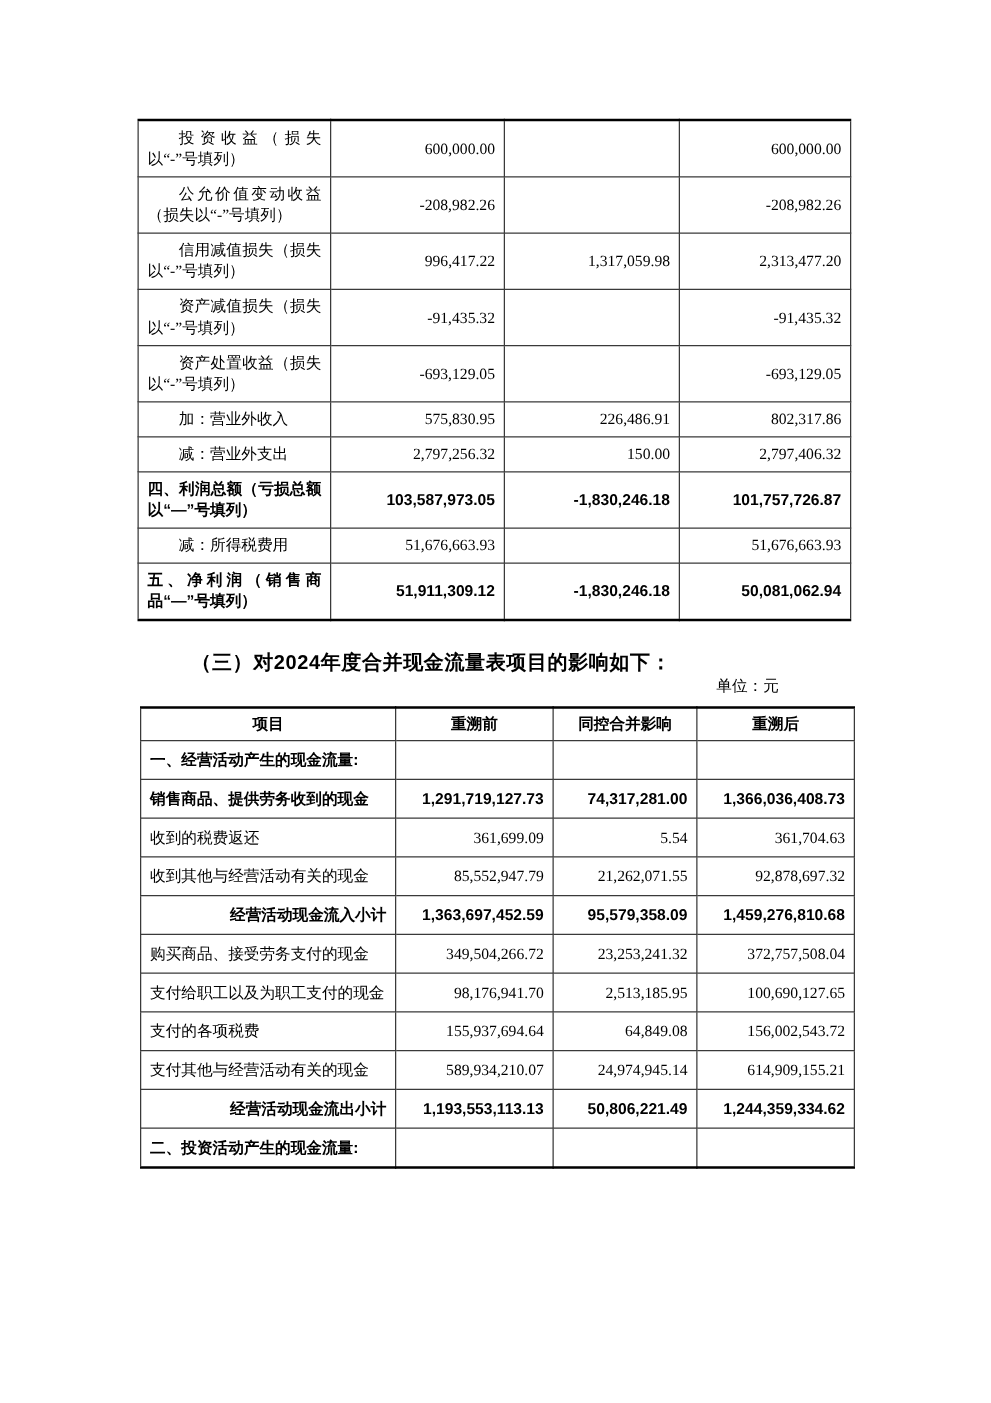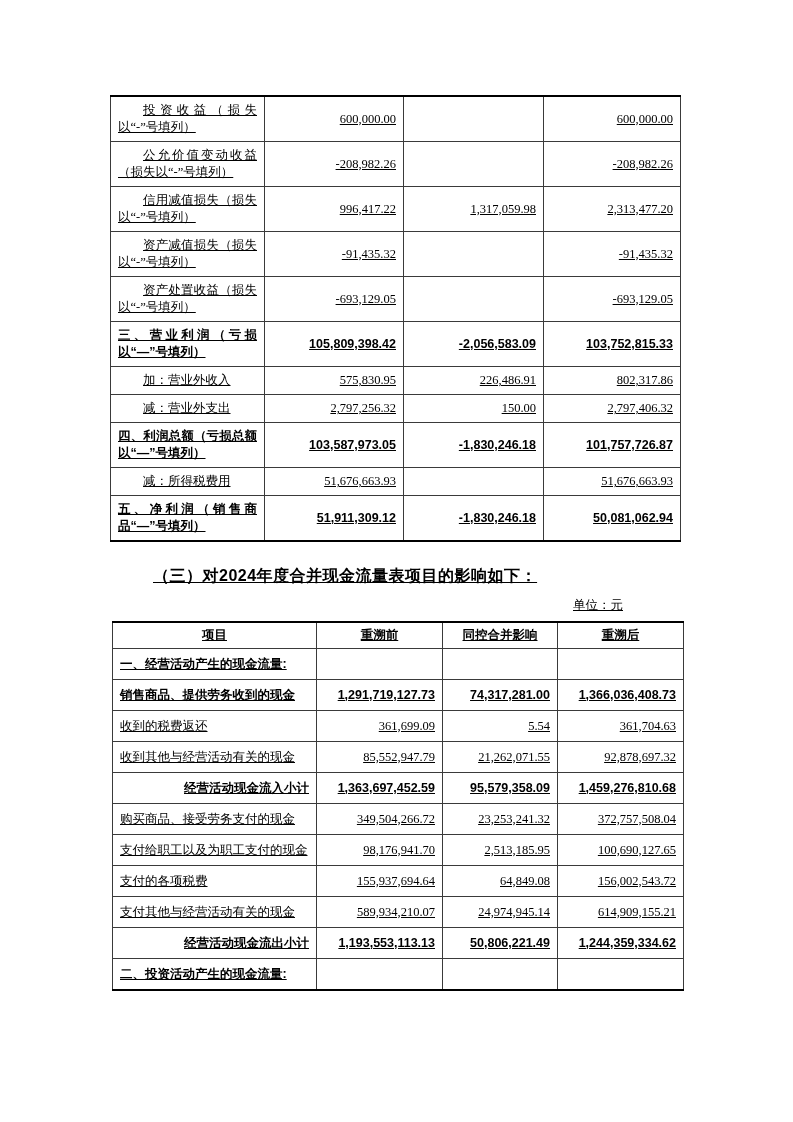--- a/index.html
+++ b/index.html
@@ -1,21 +1,21 @@
 <!DOCTYPE html>
 <html><head>
 <meta charset="utf-8">
 <style>
   html,body{margin:0;padding:0;}
   body{
     width:793px;height:1122px;background:#ffffff;color:#000000;
     font-family:"Liberation Serif","DejaVu Serif",serif;
     position:relative;overflow:hidden;
   }
-  .page{position:absolute;left:110px;top:0;width:575px;text-decoration:underline;}
+  .page{position:absolute;left:110px;top:0;width:575px;}
   table{border-collapse:collapse;table-layout:fixed;
         border-top:2.5px solid #000;border-bottom:2.5px solid #000;}
   #income-table{margin-top:95px;width:570px;}
   #cashflow-table{margin-top:8px;margin-left:2px;width:571px;padding-left:27px;}
   td,th{
     border:1px solid #3a3a3a;
     font-size:12.5px;line-height:17px;
     padding:5px 7px;vertical-align:middle;
     overflow:hidden;
   }
@@ -28,21 +28,21 @@
   .bold,th{
     font-family:"Liberation Sans","DejaVu Sans",sans-serif;
     font-weight:700;
   }
   .sec-heading{
     margin-top:23px;padding-left:43px;
     font-family:"Liberation Sans","DejaVu Sans",sans-serif;
     font-weight:700;font-size:16px;line-height:22px;letter-spacing:0.5px;
   }
   .unit-label{
-    margin-top:11px;text-align:right;padding-right:62px;
+    text-align:right;padding-right:62px;
     font-size:12.5px;line-height:15px;
   }
 </style>
 </head>
 <body>
 
 <div class="page">
 
   <table id="income-table">
     <colgroup>
@@ -74,26 +74,20 @@
           <td class="c-label indent">资产减值损失（损失以“-”号填列）</td>
           <td class="c-num">-91,435.32</td>
           <td class="c-num"></td>
           <td class="c-num">-91,435.32</td>
         </tr>
         <tr>
           <td class="c-label indent">资产处置收益（损失以“-”号填列）</td>
           <td class="c-num">-693,129.05</td>
           <td class="c-num"></td>
           <td class="c-num">-693,129.05</td>
-        </tr>
-        <tr>
-          <td class="c-label bold">三、营业利润（亏损以“—”号填列）</td>
-          <td class="c-num bold">105,809,398.42</td>
-          <td class="c-num bold">-2,056,583.09</td>
-          <td class="c-num bold">103,752,815.33</td>
         </tr>
         <tr>
           <td class="c-label indent">加：营业外收入</td>
           <td class="c-num">575,830.95</td>
           <td class="c-num">226,486.91</td>
           <td class="c-num">802,317.86</td>
         </tr>
         <tr>
           <td class="c-label indent">减：营业外支出</td>
           <td class="c-num">2,797,256.32</td>

